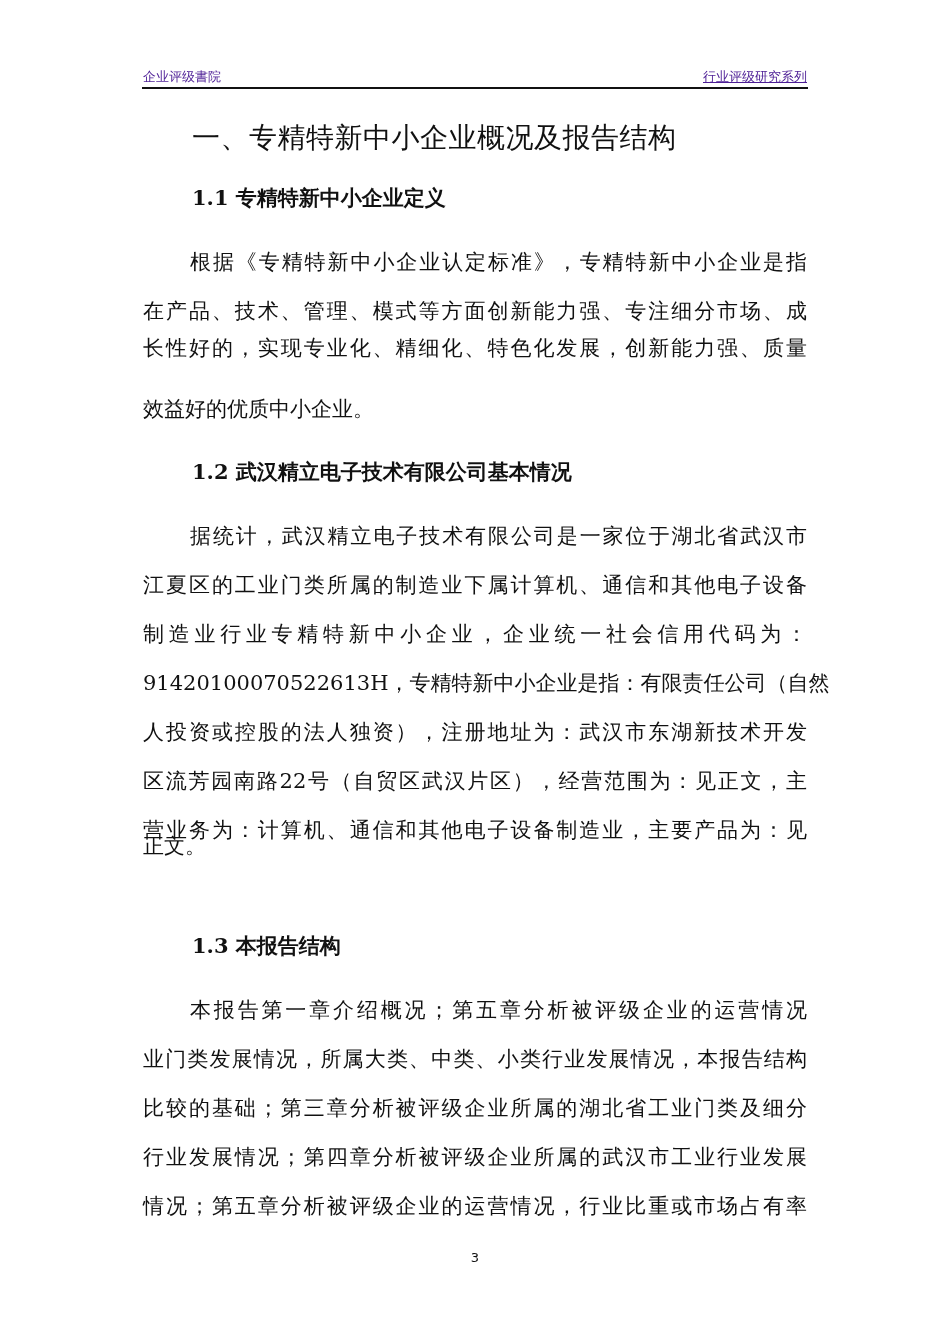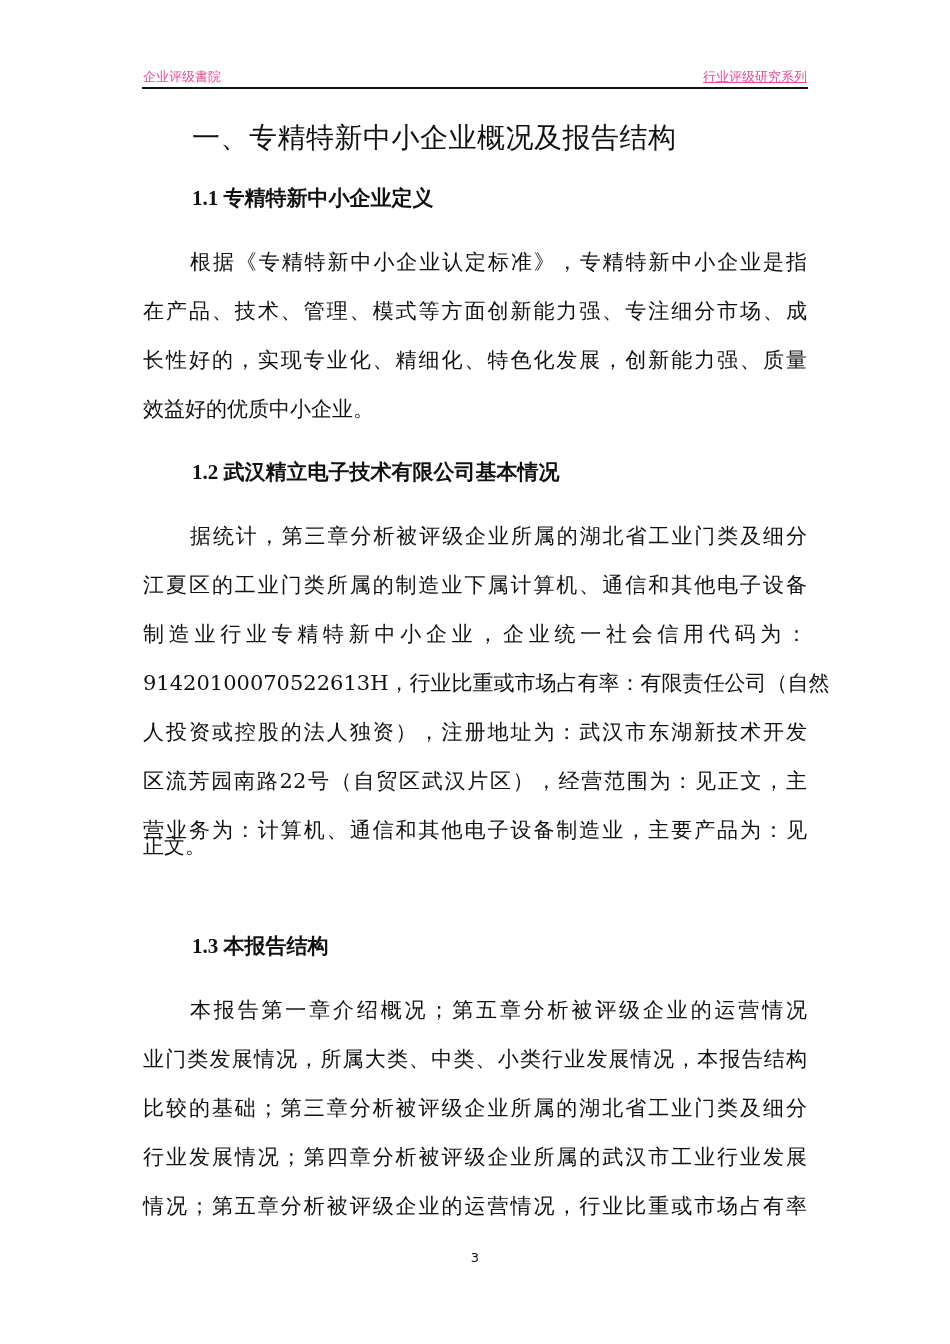--- a/index.html
+++ b/index.html
@@ -1,50 +1,50 @@
 <!DOCTYPE html>
 <html><head>
 <meta charset="utf-8">
 <style>
   html, body { margin: 0; padding: 0; background: #ffffff; }
   body { width: 950px; height: 1344px; position: relative; overflow: hidden;
          font-family: "DejaVu Serif", "Liberation Serif", serif; color: #111; }
-  .hdr { position: absolute; top: 68px; font-family: "DejaVu Sans", "Liberation Sans", sans-serif; font-size: 13px; color: #ec4899; }
+  .hdr { position: absolute; top: 68px; font-family: "DejaVu Sans", "Liberation Sans", sans-serif; font-size: 13px; color: #4c1d95; }
   .hdr-left { left: 143px; }
   .hdr-right { right: 143px; text-decoration: underline; }
   .hdr-rule { position: absolute; left: 142px; width: 666px; top: 87px; height: 2px; background: #111; }
   .h1 { position: absolute; left: 192px; top: 119px; font-size: 28px; font-weight: normal; letter-spacing: 0.5px; white-space: nowrap; }
-  .h2 { position: absolute; left: 192px; font-size: 21px; font-weight: bold; white-space: nowrap; font-family: Liberation Serif, serif; }
+  .h2 { position: absolute; left: 192px; font-size: 21px; font-weight: bold; white-space: nowrap; }
   .line { position: absolute; left: 143px; width: 664px; font-size: 21px; white-space: nowrap; text-align: justify; text-align-last: justify; height: 28px; line-height: 28px; }
   .line.first { left: 190px; width: 617px; }
   .line.last { text-align-last: left; }
   .pageno { position: absolute; top: 1250px; left: 0; width: 950px; text-align: center; font-family: "DejaVu Sans", "Liberation Sans", sans-serif; font-size: 13px; }
 </style>
 </head>
 <body>
 
 <div>
   <div class="hdr hdr-left">企业评级書院</div>
   <div class="hdr hdr-right">行业评级研究系列</div>
   <div class="hdr-rule"></div>
 </div>
 
 <div class="h1">一、专精特新中小企业概况及报告结构</div>
 
 <div class="h2" style="top:184px">1.1 专精特新中小企业定义</div>
 <div class="line first" style="top:248px">根据《专精特新中小企业认定标准》，专精特新中小企业是指</div>
 <div class="line" style="top:297px">在产品、技术、管理、模式等方面创新能力强、专注细分市场、成</div>
-<div class="line" style="top:346px">长性好的，实现专业化、精细化、特色化发展，创新能力强、质量</div>
+<div class="line" style="top:334px">长性好的，实现专业化、精细化、特色化发展，创新能力强、质量</div>
 <div class="line last" style="top:395px">效益好的优质中小企业。</div>
 
 <div class="h2" style="top:458px">1.2 武汉精立电子技术有限公司基本情况</div>
-<div class="line first" style="top:522px">据统计，第三章分析被评级企业所属的湖北省工业门类及细分</div>
+<div class="line first" style="top:522px">据统计，武汉精立电子技术有限公司是一家位于湖北省武汉市</div>
 <div class="line" style="top:571px">江夏区的工业门类所属的制造业下属计算机、通信和其他电子设备</div>
 <div class="line" style="top:620px">制造业行业专精特新中小企业，企业统一社会信用代码为：</div>
-<div class="line" style="top:669px">91420100070522613H，行业比重或市场占有率：有限责任公司（自然</div>
+<div class="line" style="top:669px">91420100070522613H，专精特新中小企业是指：有限责任公司（自然</div>
 <div class="line" style="top:718px">人投资或控股的法人独资），注册地址为：武汉市东湖新技术开发</div>
 <div class="line" style="top:767px">区流芳园南路22号（自贸区武汉片区），经营范围为：见正文，主</div>
 <div class="line" style="top:816px">营业务为：计算机、通信和其他电子设备制造业，主要产品为：见</div>
 <div class="line last" style="top:832px">正文。</div>
 
 <div class="h2" style="top:932px">1.3 本报告结构</div>
 <div class="line first" style="top:996px">本报告第一章介绍概况；第五章分析被评级企业的运营情况</div>
 <div class="line" style="top:1045px">业门类发展情况，所属大类、中类、小类行业发展情况，本报告结构</div>
 <div class="line" style="top:1094px">比较的基础；第三章分析被评级企业所属的湖北省工业门类及细分</div>
 <div class="line" style="top:1143px">行业发展情况；第四章分析被评级企业所属的武汉市工业行业发展</div>

